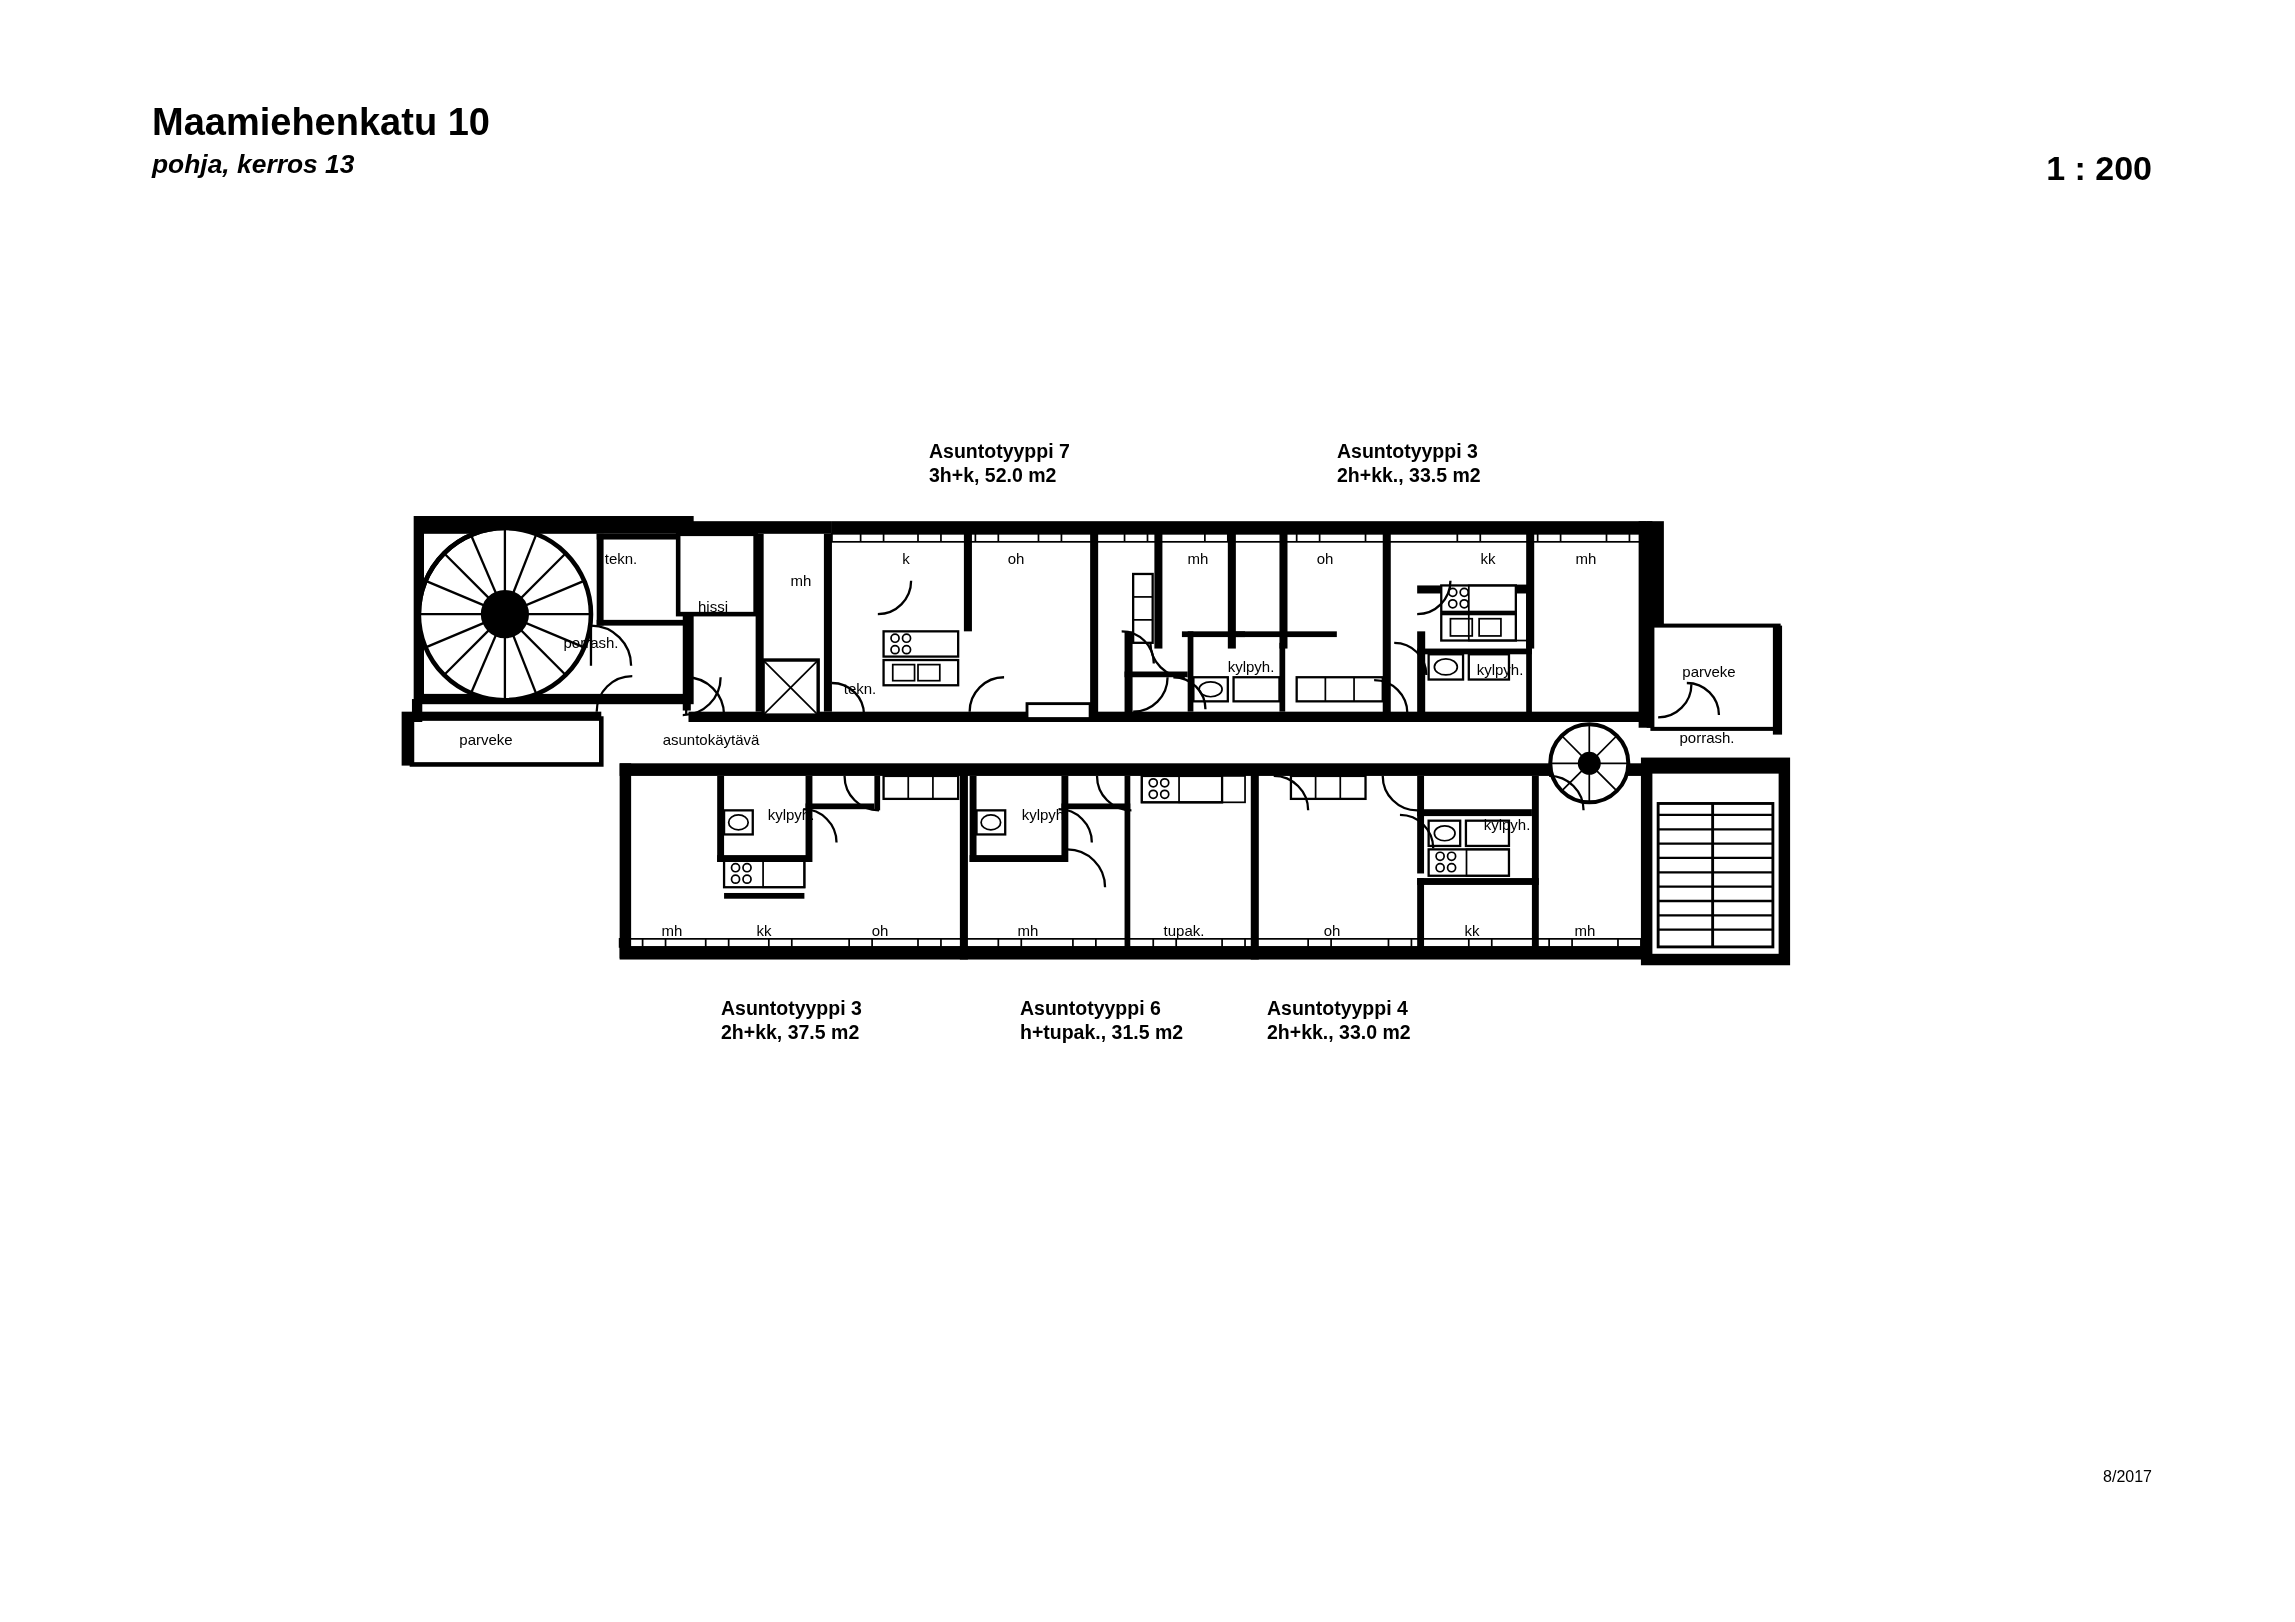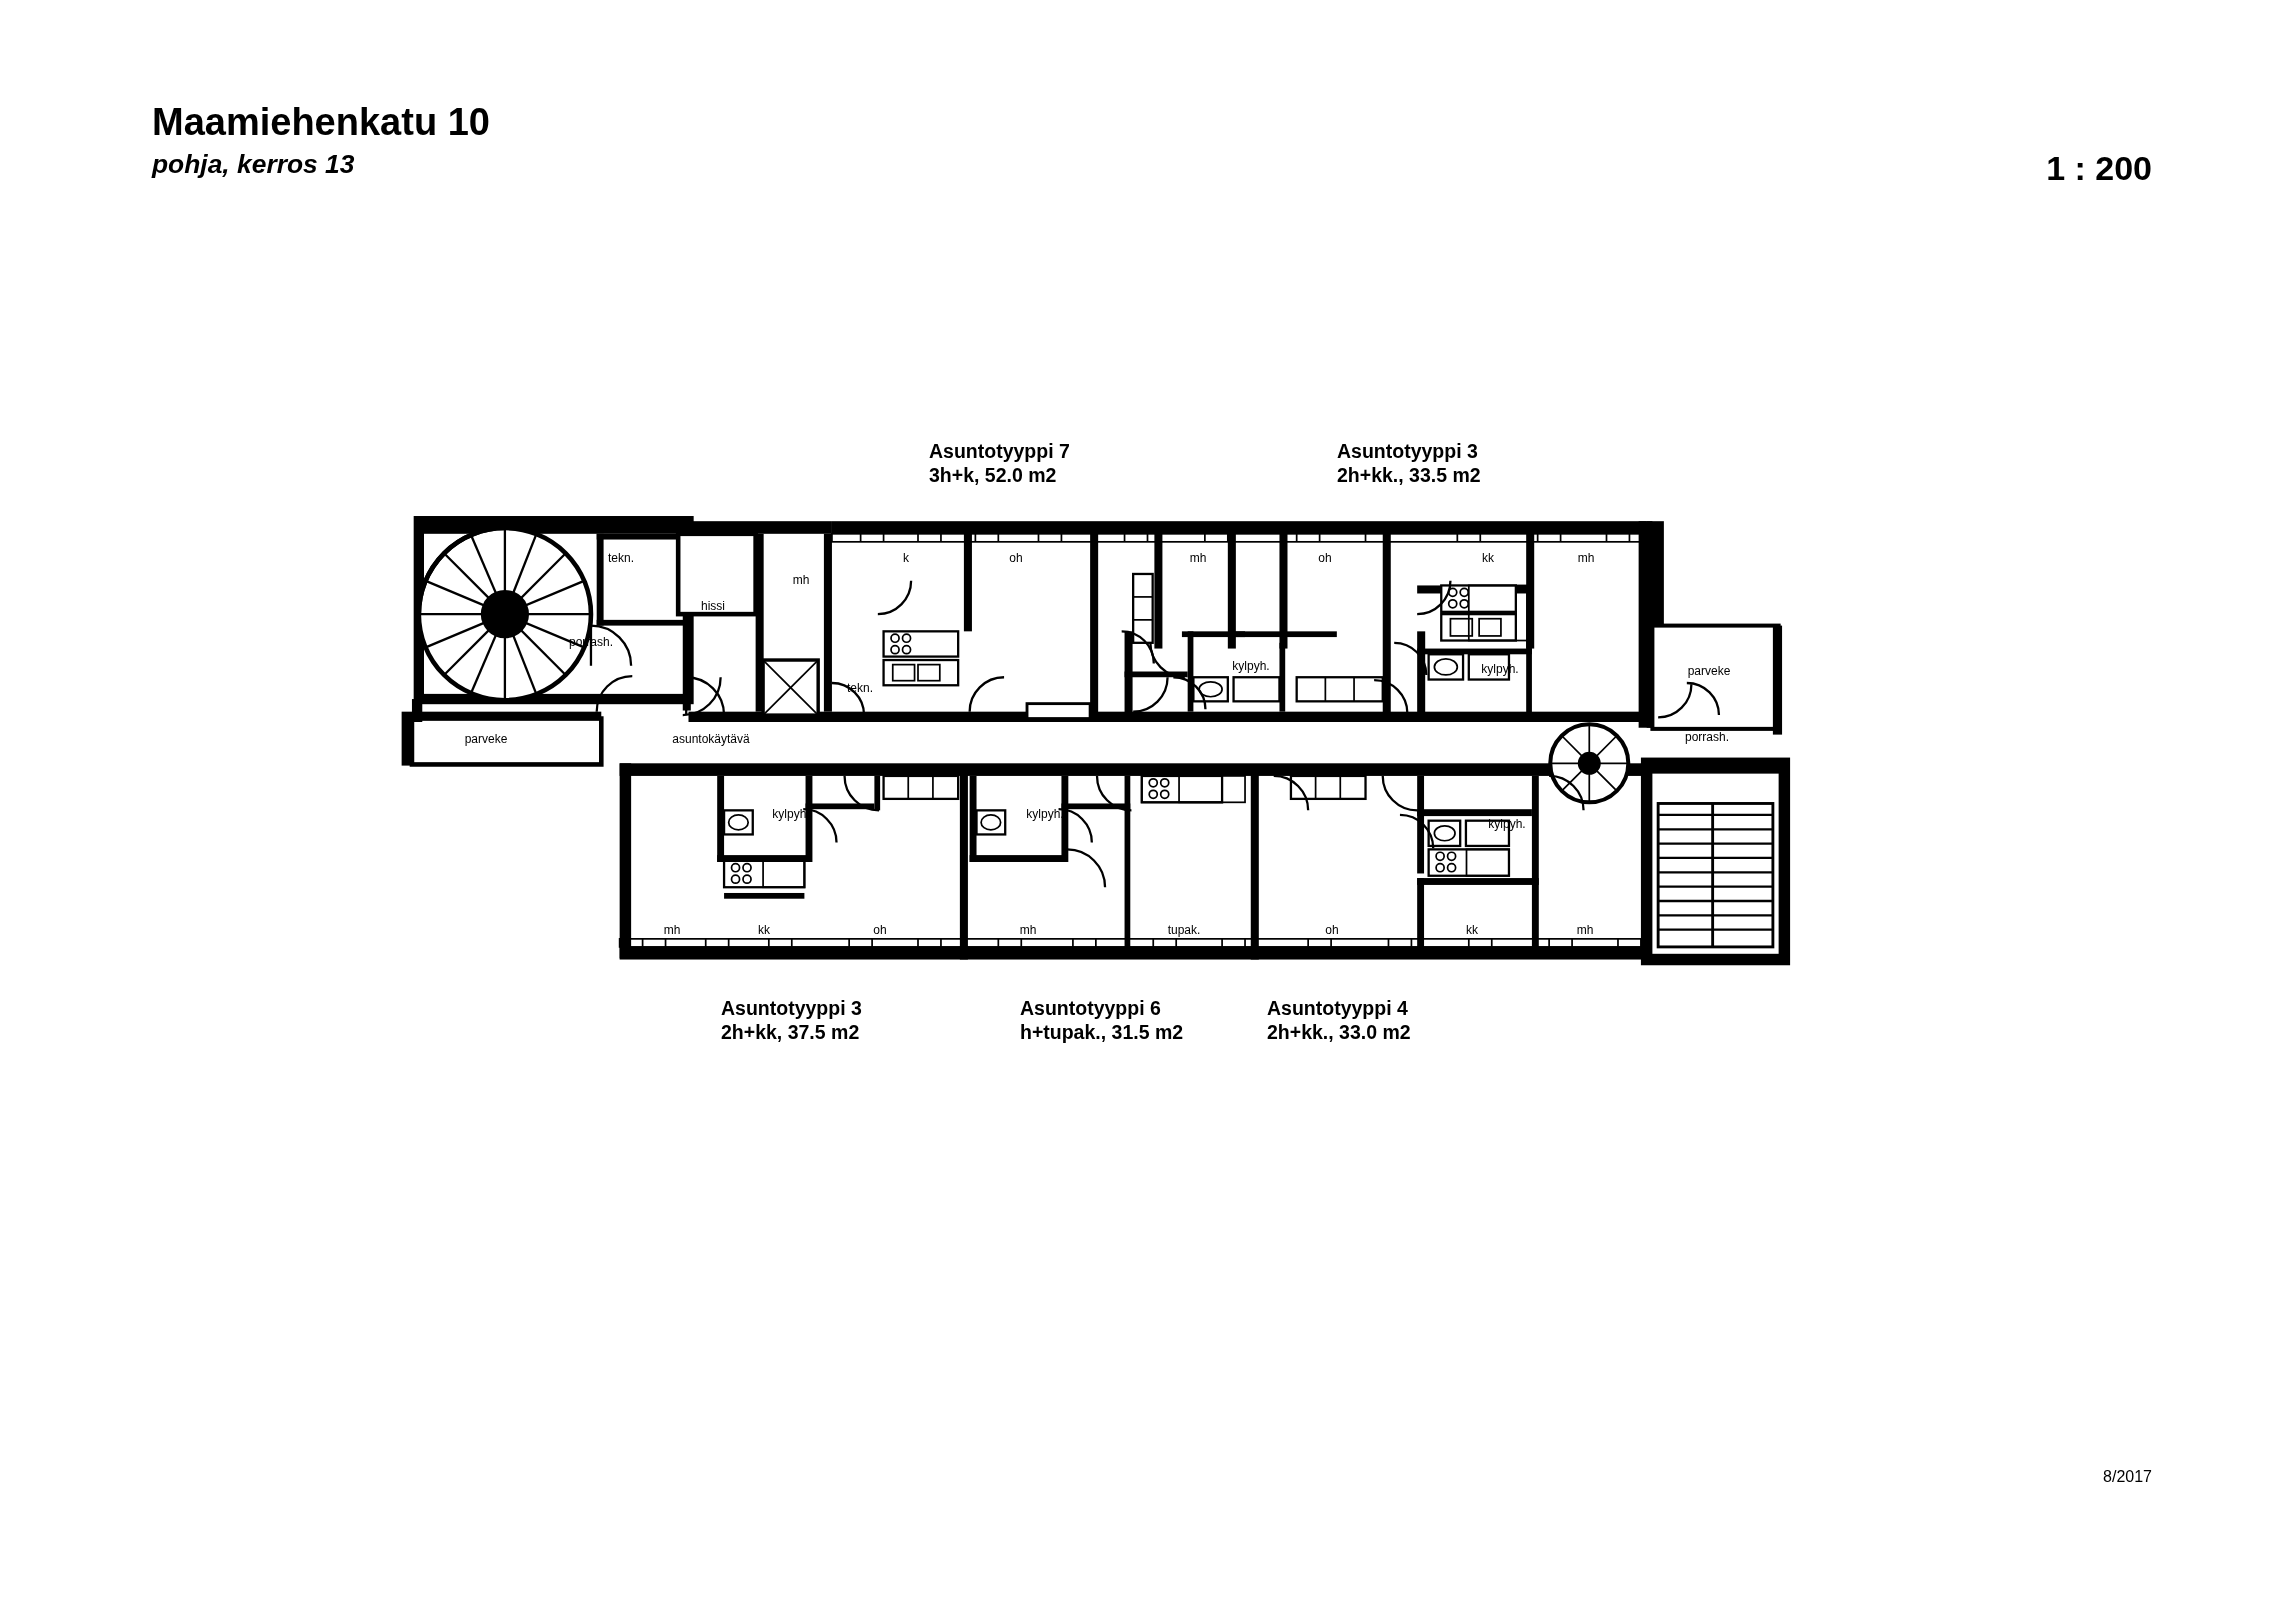--- a/index.html
+++ b/index.html
@@ -70,21 +70,21 @@
     display: block;
   }
   .room-label {
     position: absolute;
     font-size: 13.2px;
     font-weight: normal;
     white-space: nowrap;
     transform: translate(-50%, -50%);
   }
   .room-label.small {
-    font-size: 12px;
+    font-size: 15px;
     padding-left: 10px;
   }
 </style>
 </head>
 <body>
 
 <div id="title-block">
   <div id="doc-title">Maamiehenkatu 10</div>
   <div id="doc-subtitle">pohja, kerros 13</div>
 </div>

